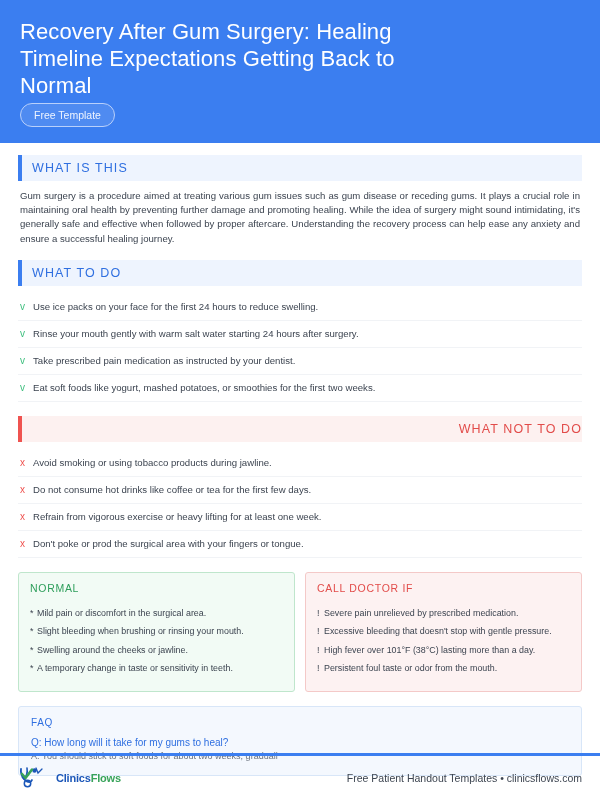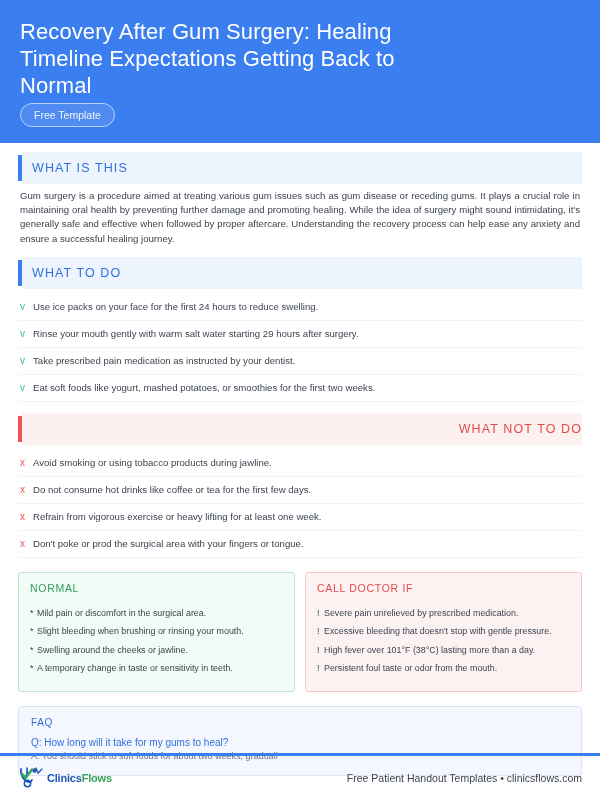--- a/index.html
+++ b/index.html
@@ -67,21 +67,21 @@
     height: 26px;
     margin-bottom: 8px;
   }
   .section-head .bar {
     width: 4px;
     height: 26px;
     flex: 0 0 auto;
   }
   .section-head .head-bg {
     flex: 1 1 auto;
-    height: 32px;
+    height: 26px;
     display: flex;
     align-items: center;
     padding-left: 10px;
     box-sizing: border-box;
   }
   .section-head .head-text {
     font-size: 12.5px;
     letter-spacing: 1.1px;
   }
 
@@ -217,21 +217,21 @@
     height: 44px;
     display: flex;
     align-items: center;
     justify-content: space-between;
     padding: 0 18px;
     box-sizing: border-box;
   }
   .logo {
     display: flex;
     align-items: center;
-    gap: 3px;
+    gap: 12px;
   }
   .logo-text {
     font-size: 11px;
     font-weight: bold;
     letter-spacing: -0.2px;
   }
   .logo-text .c1 { color: #1b56b8; }
   .logo-text .c2 { color: #38a35a; }
   .footer-right {
     font-size: 10.5px;
@@ -264,21 +264,21 @@
         <span class="head-text">WHAT TO DO</span>
       </div>
     </div>
     <ul class="list list-do">
       <li>
         <span class="mk">v</span>
         <span>Use ice packs on your face for the first 24 hours to reduce swelling.</span>
       </li>
       <li>
         <span class="mk">v</span>
-        <span>Rinse your mouth gently with warm salt water starting 29 hours after surgery.</span>
+        <span>Rinse your mouth gently with warm salt water starting 24 hours after surgery.</span>
       </li>
       <li>
         <span class="mk">v</span>
         <span>Take prescribed pain medication as instructed by your dentist.</span>
       </li>
       <li>
         <span class="mk">v</span>
         <span>Eat soft foods like yogurt, mashed potatoes, or smoothies for the first two weeks.</span>
       </li>
     </ul>

